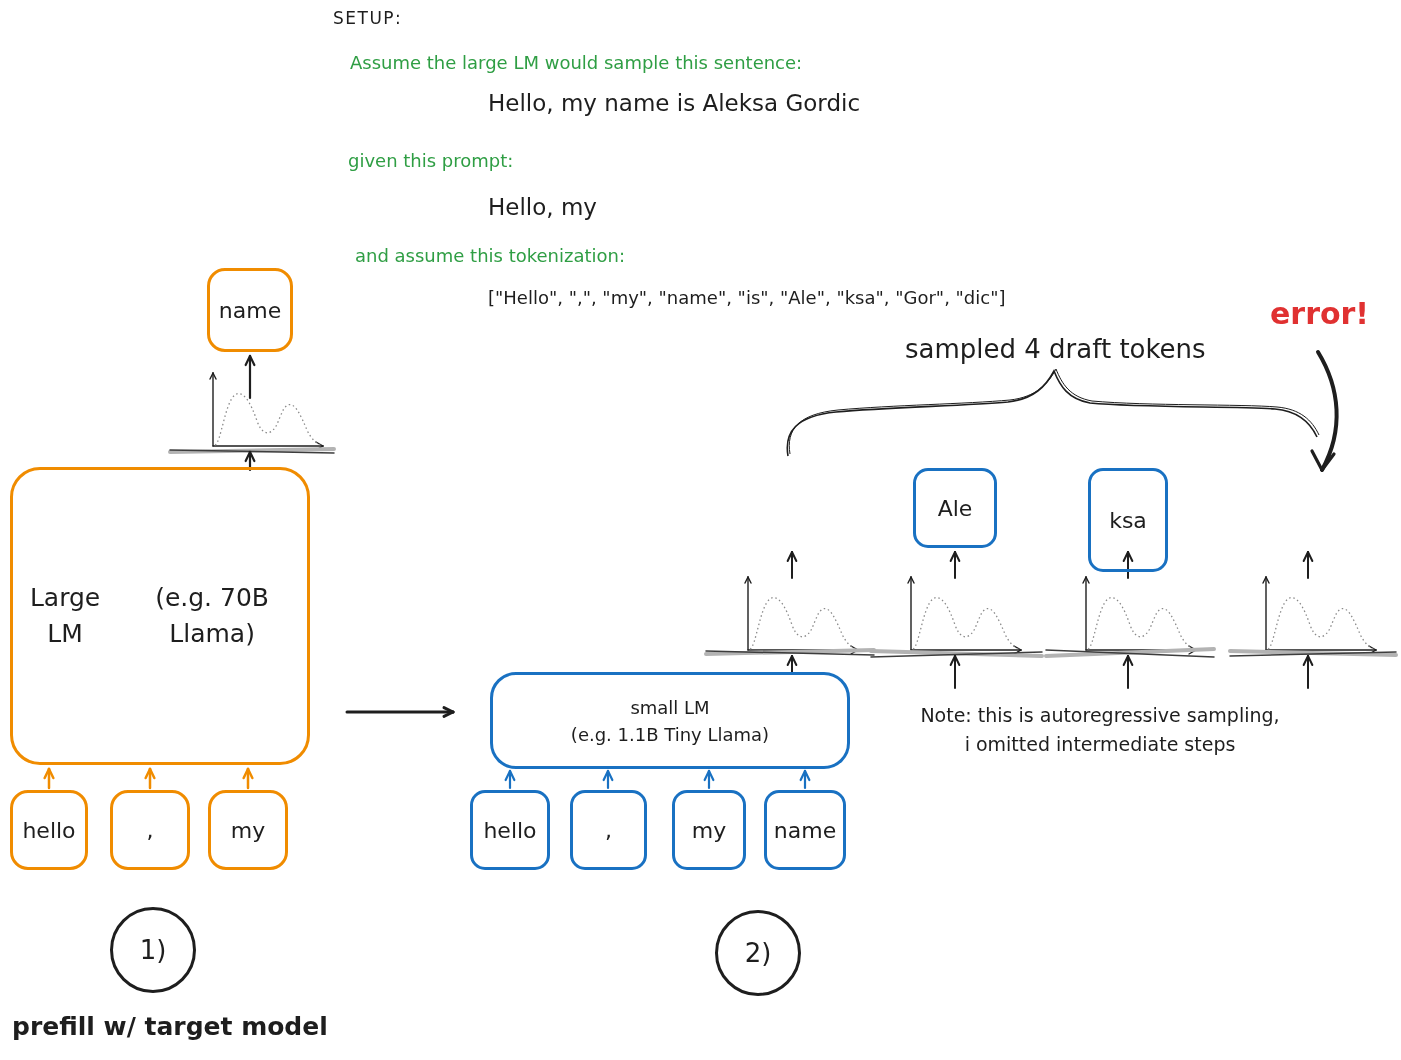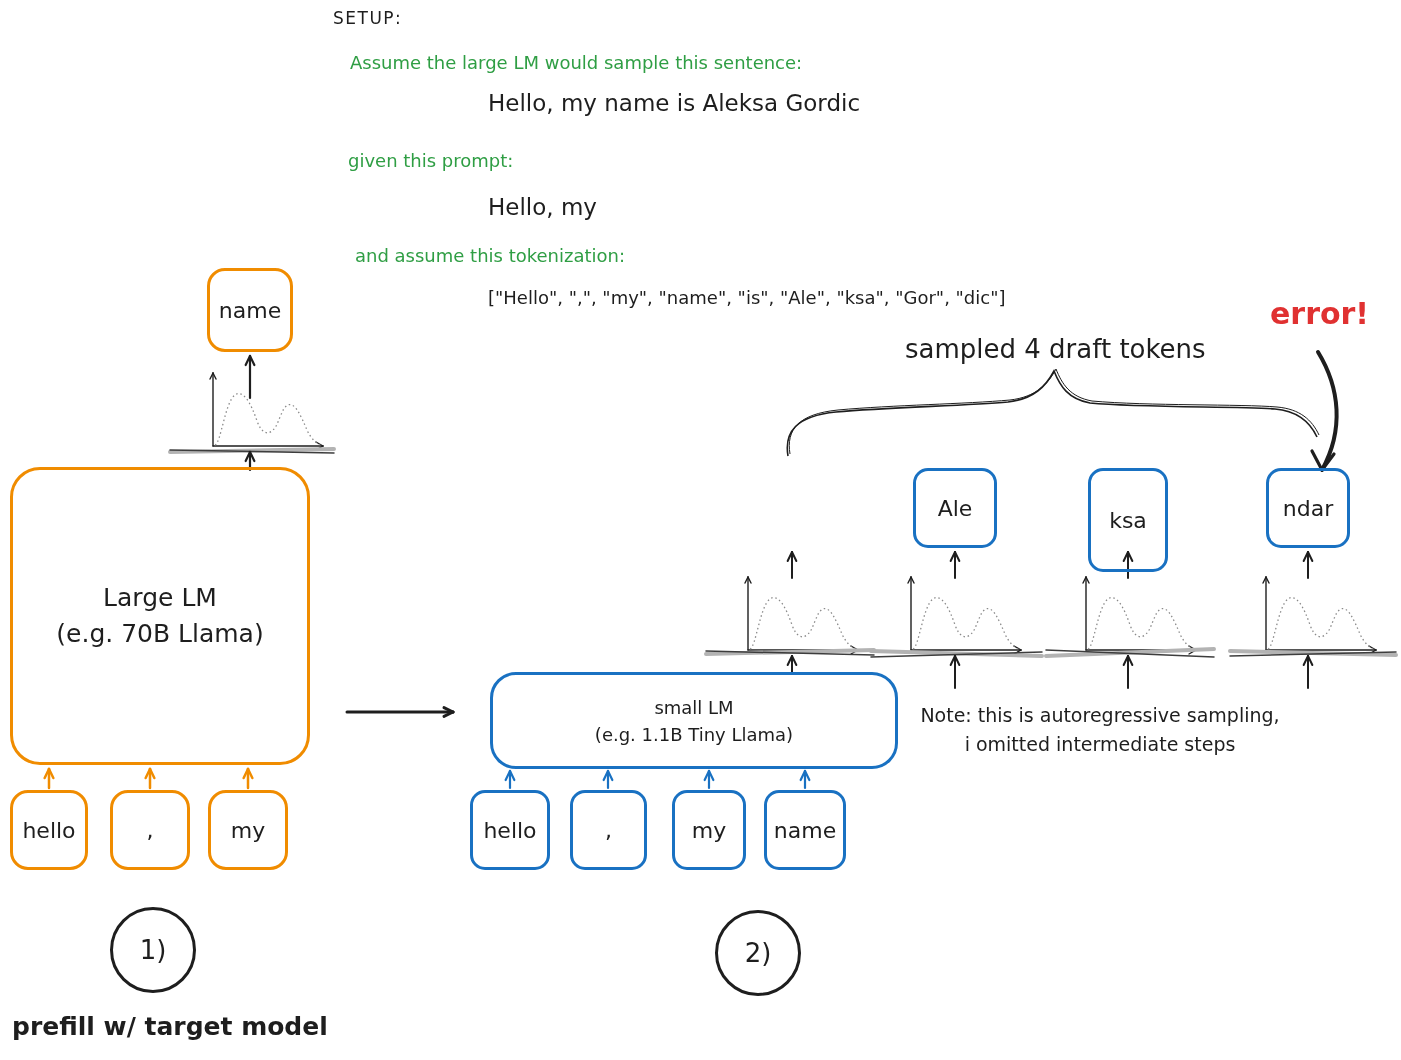--- a/index.html
+++ b/index.html
@@ -18,21 +18,21 @@
   .ink{color:#1e1e1e;}
   .red{color:#e03131;font-weight:bold;}
   .box{
     position:absolute;z-index:1;
     display:flex;align-items:center;justify-content:center;
     background:transparent;box-sizing:border-box;
     font-size:22px;color:#1e1e1e;
   }
   .orange-border{border:3px solid #f08c00;border-radius:18px;}
   .blue-border{border:3px solid #1971c2;border-radius:15px;}
-  .big-box{border-width:3.5px;border-radius:30px;flex-direction:column;text-align:center;}
+  .big-box{border-width:3.5px;border-radius:30px;flex-direction:row;text-align:center;}
   .small-box{border-radius:26px;flex-direction:column;text-align:center;}
   .circle{
     position:absolute;z-index:1;
     width:80px;height:80px;border:3px solid #1e1e1e;border-radius:50%;
     display:flex;align-items:center;justify-content:center;
     font-size:26px;
   }
   .caption{font-size:25px;font-weight:bold;}
   .note{z-index:2;text-align:center;font-size:19px;line-height:1.55;}
 </style>
@@ -243,21 +243,21 @@
   </div>
   <div class="box orange-border" style="left:208px;top:790px;width:80px;height:80px;">
     <span>my</span>
   </div>
 
   <div class="circle" style="left:110px;top:907px;">
     <span>1)</span>
   </div>
   <div class="abs txt caption" style="left:12px;top:1012px;">prefill w/ target model</div>
 
-  <div class="box blue-border small-box" style="left:490px;top:672px;width:408px;height:97px;font-size:18px;line-height:1.5;">
+  <div class="box blue-border small-box" style="left:490px;top:672px;width:360px;height:97px;font-size:18px;line-height:1.5;">
     <div>small LM</div>
     <div>(e.g. 1.1B Tiny Llama)</div>
   </div>
 
   <div class="box blue-border" style="left:470px;top:790px;width:80px;height:80px;">
     <span>hello</span>
   </div>
   <div class="box blue-border" style="left:570px;top:790px;width:77px;height:80px;">
     <span>,</span>
   </div>
@@ -270,23 +270,20 @@
 
   <div class="circle" style="left:715px;top:910px;">
     <span>2)</span>
   </div>
 
   <div class="box blue-border" style="left:913px;top:468px;width:84px;height:80px;">
     <span>Ale</span>
   </div>
   <div class="box blue-border" style="left:1088px;top:468px;width:80px;height:104px;">
     <span>ksa</span>
-  </div>
-  <div class="box blue-border" style="left:1266px;top:468px;width:84px;height:80px;">
-    <span>ndar</span>
   </div>
 
   <div class="abs txt ink" style="left:905px;top:334px;font-size:26px;">sampled 4 draft tokens</div>
   <div class="abs txt red" style="left:1270px;top:296px;font-size:30px;">error!</div>
   <div class="abs note" style="left:900px;top:701px;width:400px;">
     <div>Note: this is autoregressive sampling,</div>
     <div>i omitted intermediate steps</div>
   </div>
 
 </div>

